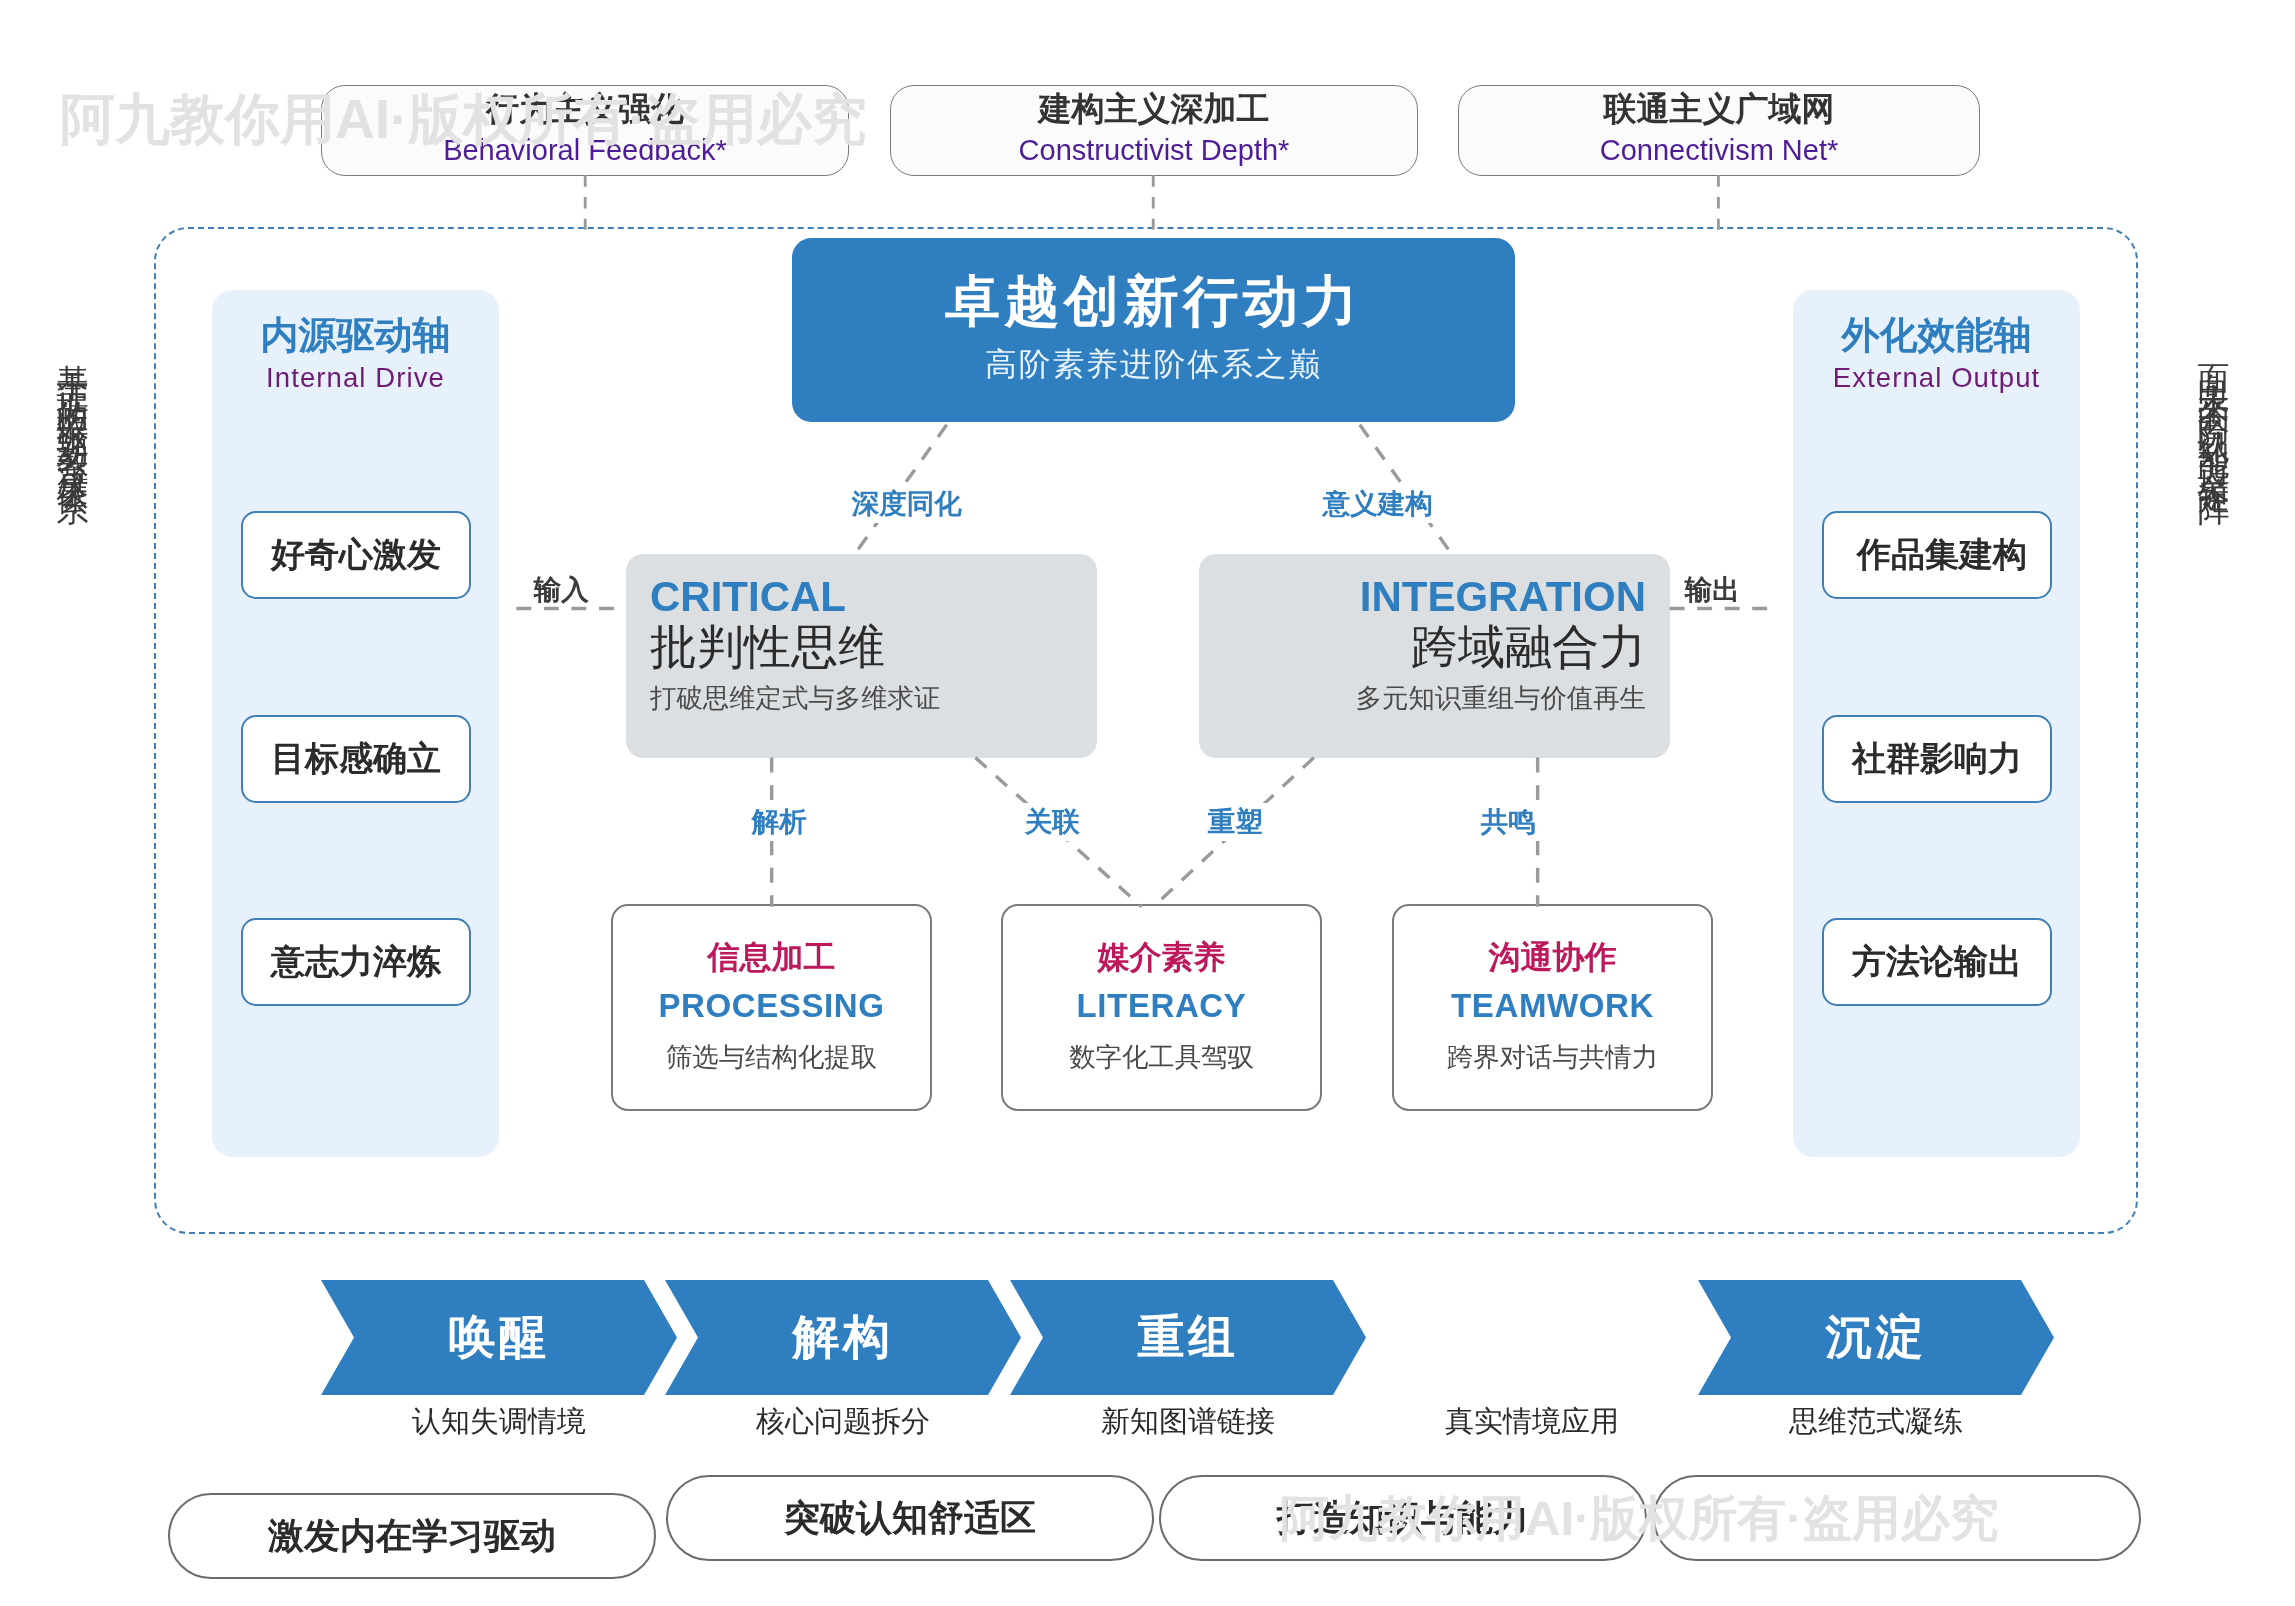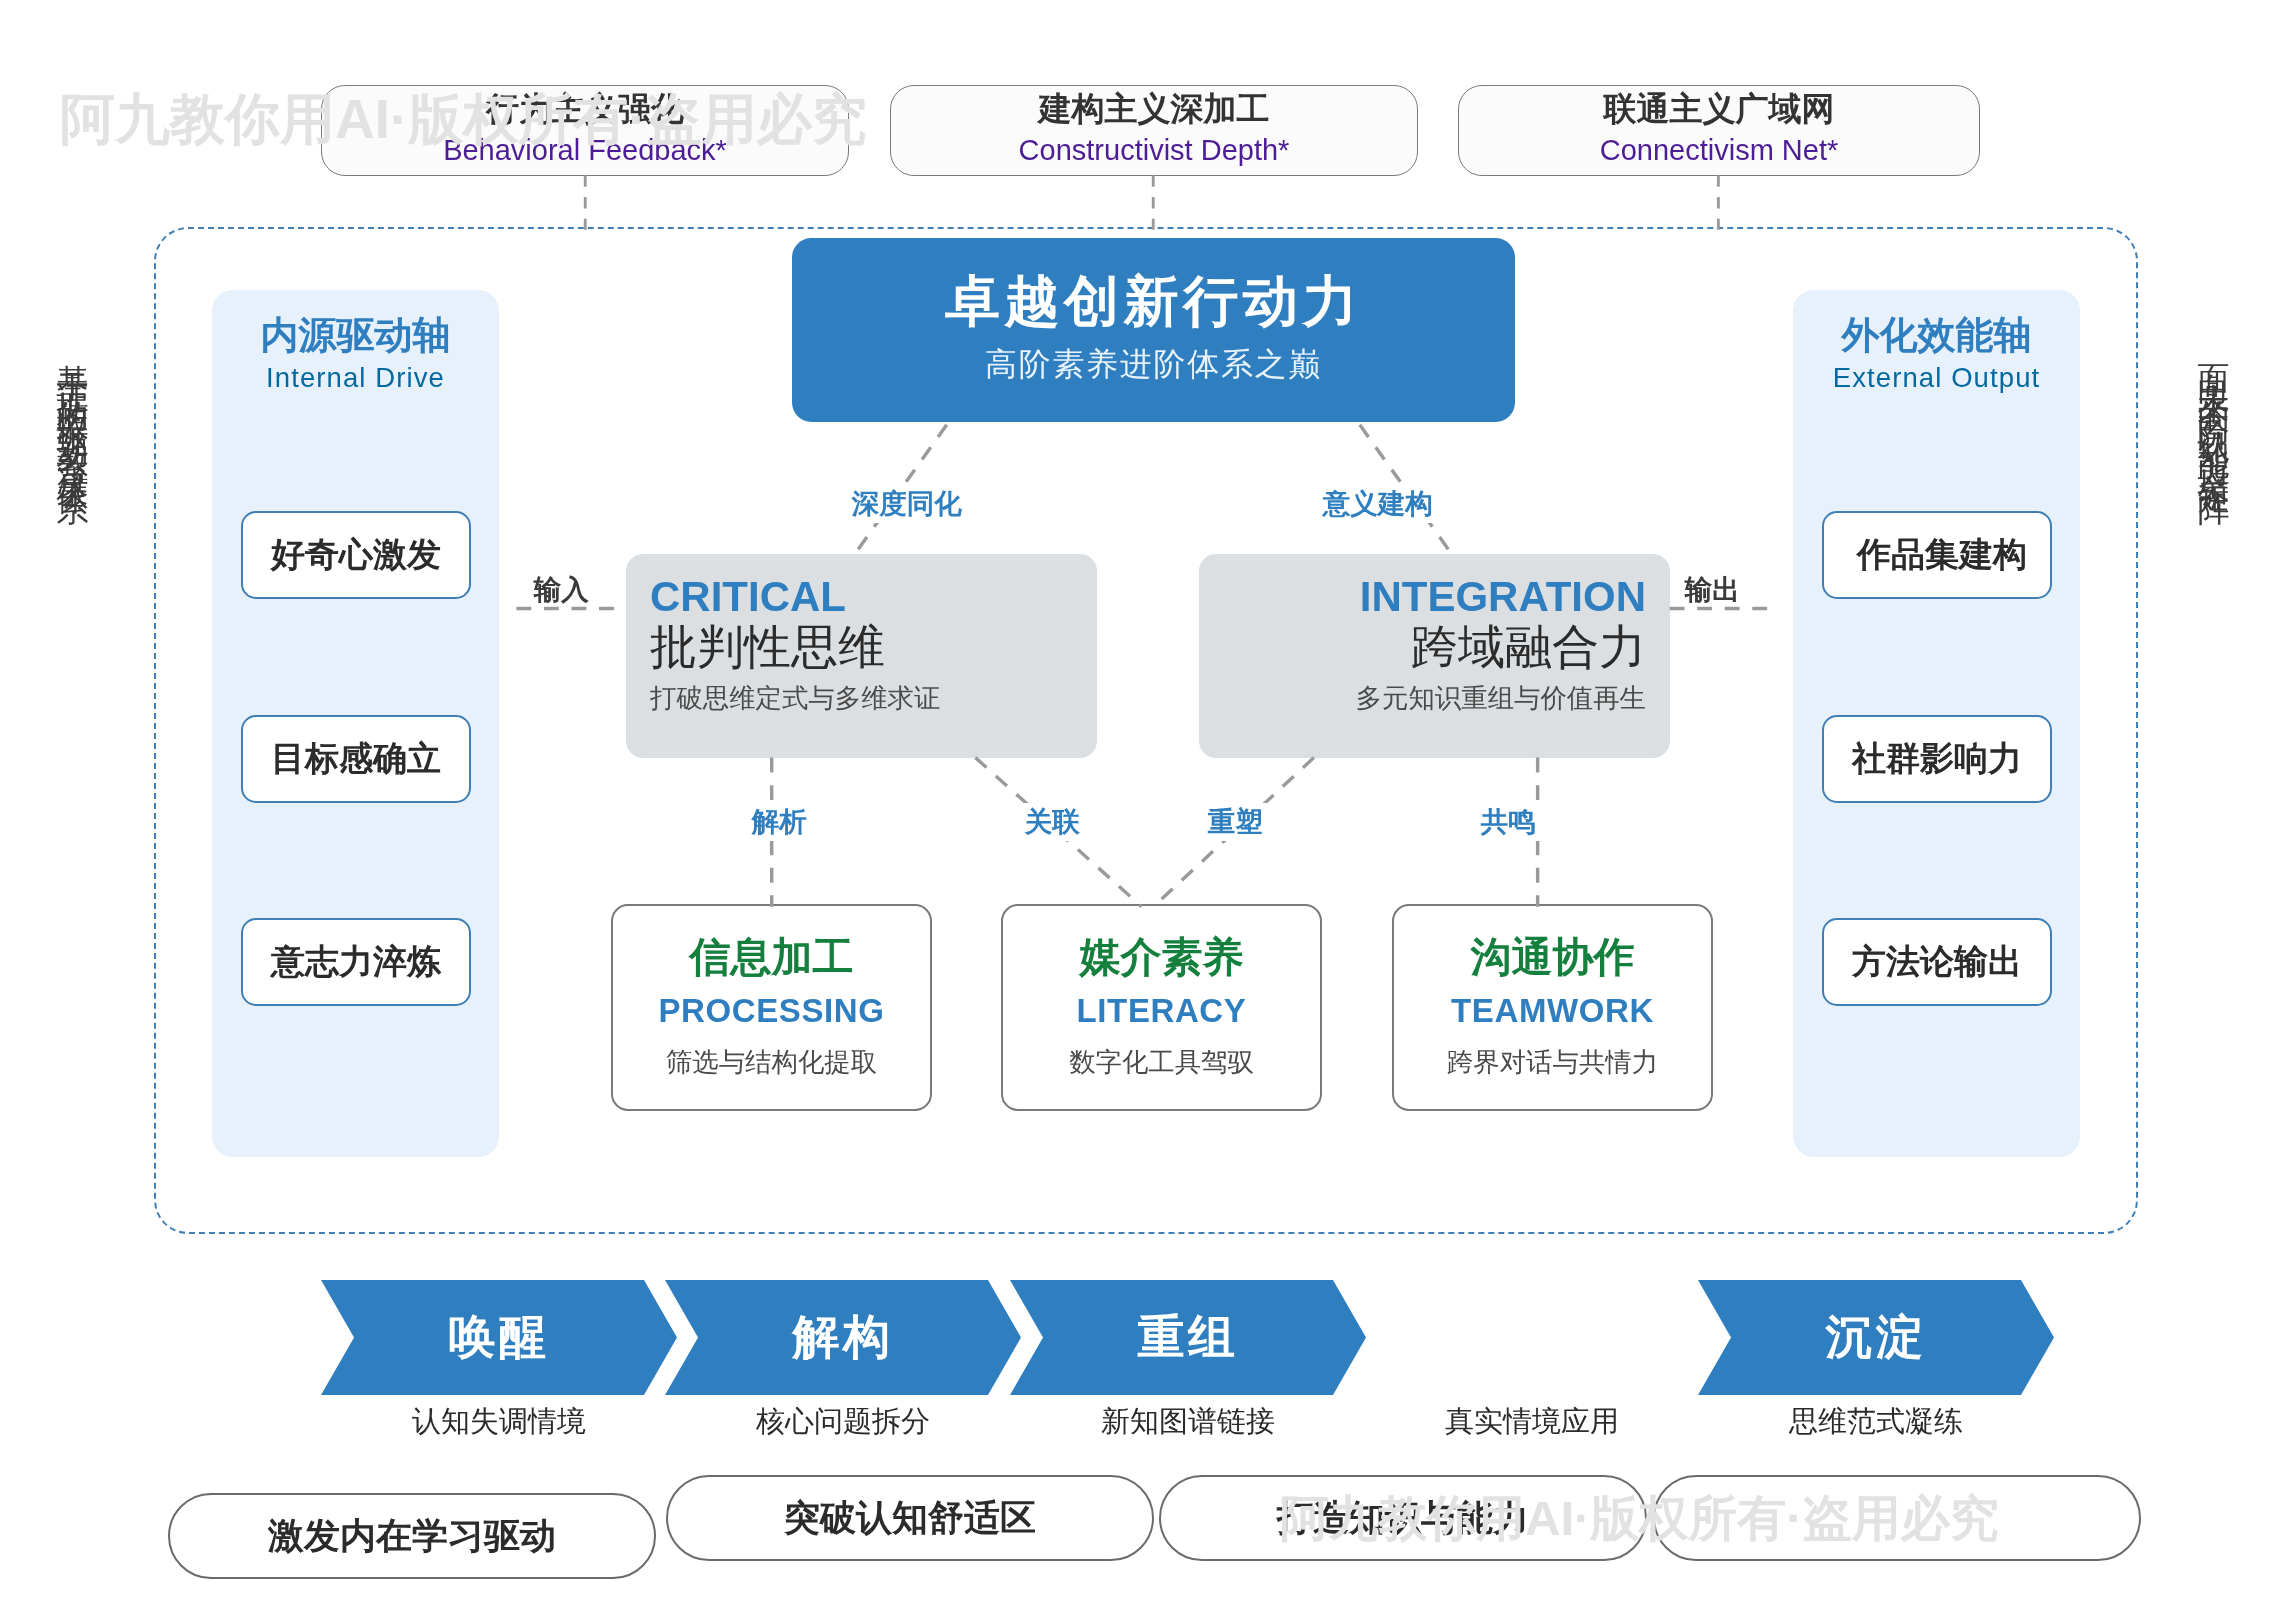--- a/index.html
+++ b/index.html
@@ -39,21 +39,21 @@
   }
 
   
   .panel{
     position:absolute;background:#e6f1fb;border-radius:20.7px;box-sizing:border-box;
   }
   .panel .ptitle{
     text-align:center;font-size:38px;font-weight:700;color:#2f7fc0;margin-top:25px;line-height:1.1;
   }
   .panel .psub{
-    text-align:center;font-size:27.5px;color:#0369a1;margin-top:5.7px;letter-spacing:1.1px;
+    text-align:center;font-size:27.5px;color:#701a75;margin-top:5.7px;letter-spacing:1.1px;
   }
   .pcard{
     position:absolute;left:29px;width:calc(100% - 57px);height:88px;
     border:2.3px solid #3f7fb5;border-radius:15px;background:#ffffff;
     display:flex;align-items:center;justify-content:center;box-sizing:border-box;
     font-size:34px;font-weight:700;color:#2b2b2b;
   }
 
   
   .hero{
@@ -74,21 +74,21 @@
   .pillar .cn{font-size:47px;font-weight:400;color:#2b2b2b;line-height:1.1;margin-top:2.3px;}
   .pillar .desc{font-size:26.4px;color:#4a4a4a;margin-top:8px;}
   .pillar.right{text-align:right;}
 
   
   .skill{
     position:absolute;width:321px;height:207px;background:#ffffff;
     border:2.3px solid #7a7a7a;border-radius:17px;box-sizing:border-box;
     display:flex;flex-direction:column;align-items:center;justify-content:center;
   }
-  .skill .cn{font-size:41px;font-weight:700;color:#15803d;line-height:1.1;}
+  .skill .cn{font-size:32px;font-weight:700;color:#be185d;line-height:1.1;}
   .skill .en{font-size:33px;font-weight:700;color:#2f7fc0;margin-top:12.6px;letter-spacing:0.6px;}
   .skill .desc{font-size:26.4px;color:#4a4a4a;margin-top:15px;}
 
   
   .clabel{
     position:absolute;font-size:27.5px;font-weight:700;color:#2f7fc0;white-space:nowrap;
     background:#ffffff;padding:1.1px 5.7px;z-index:20;
   }
   .clabel.plain{background:transparent;color:#3a3a3a;font-weight:700;}
 

